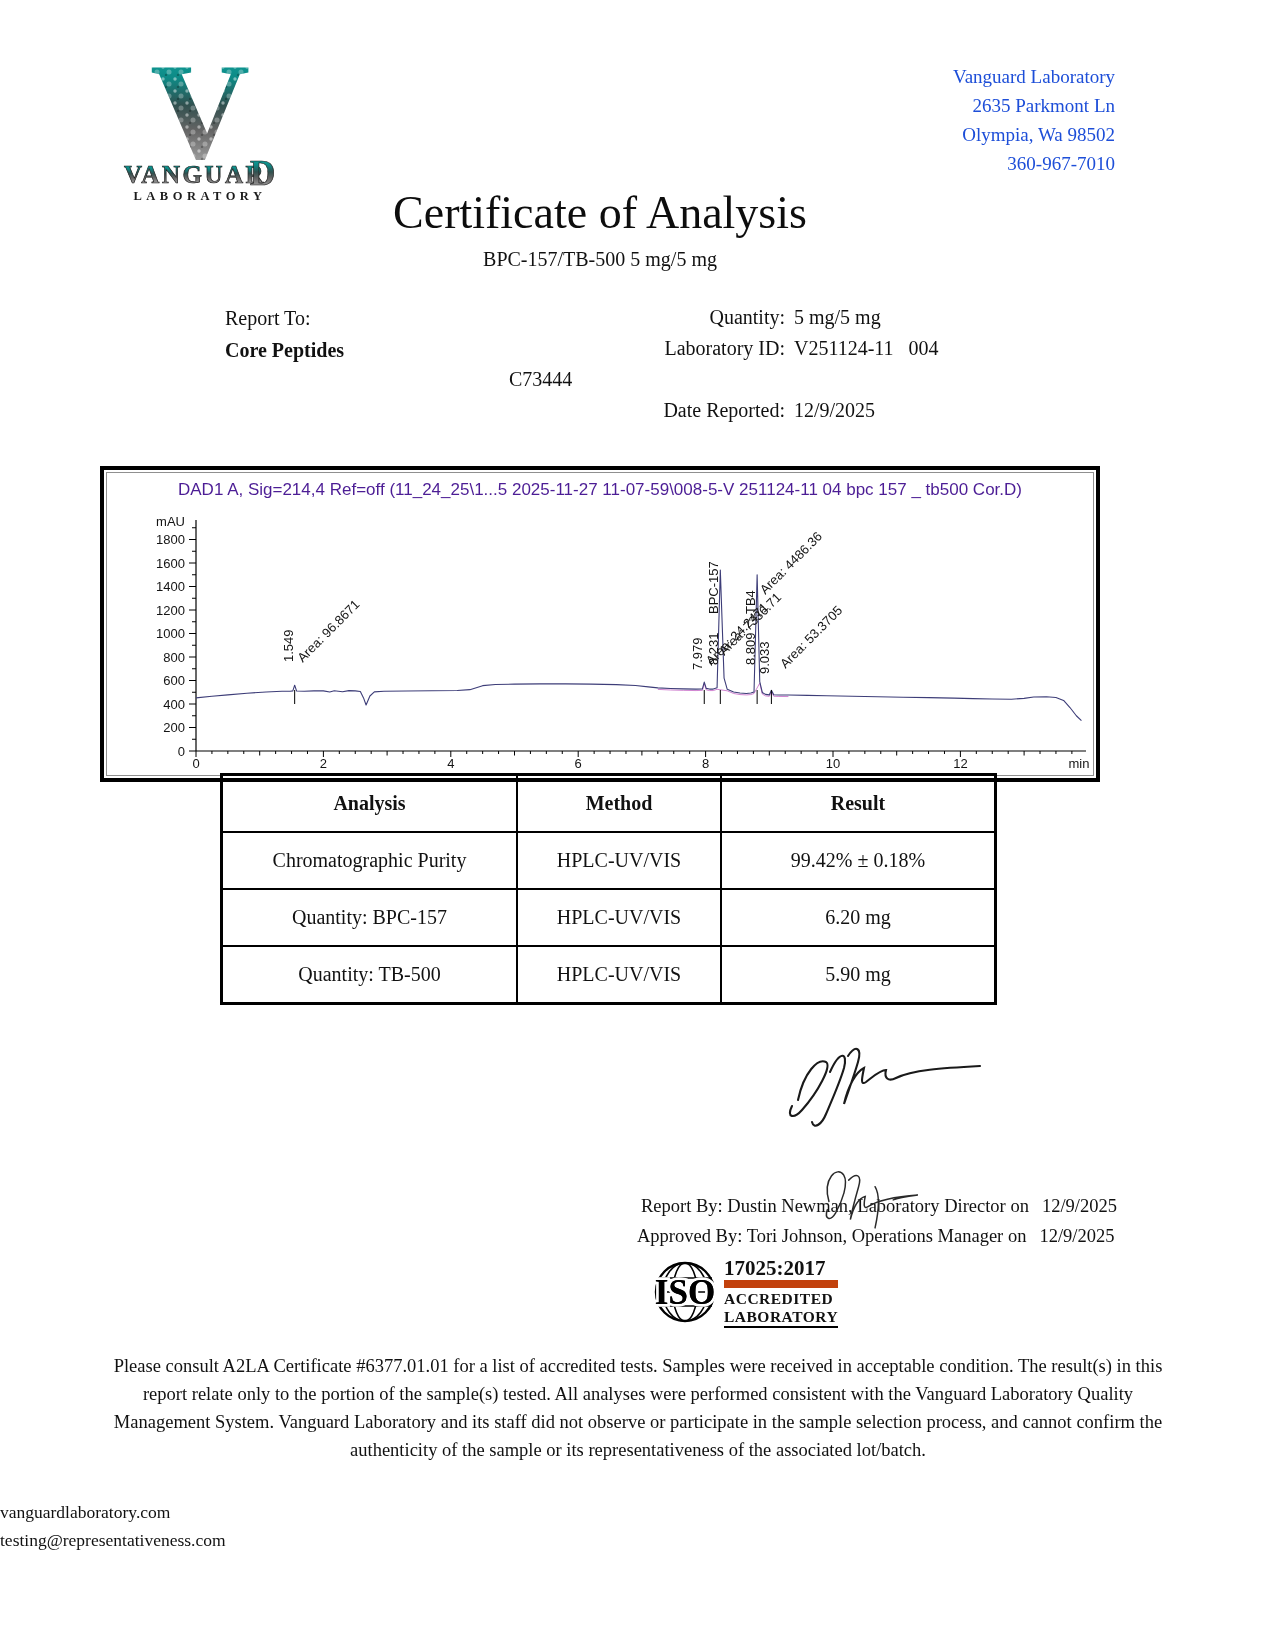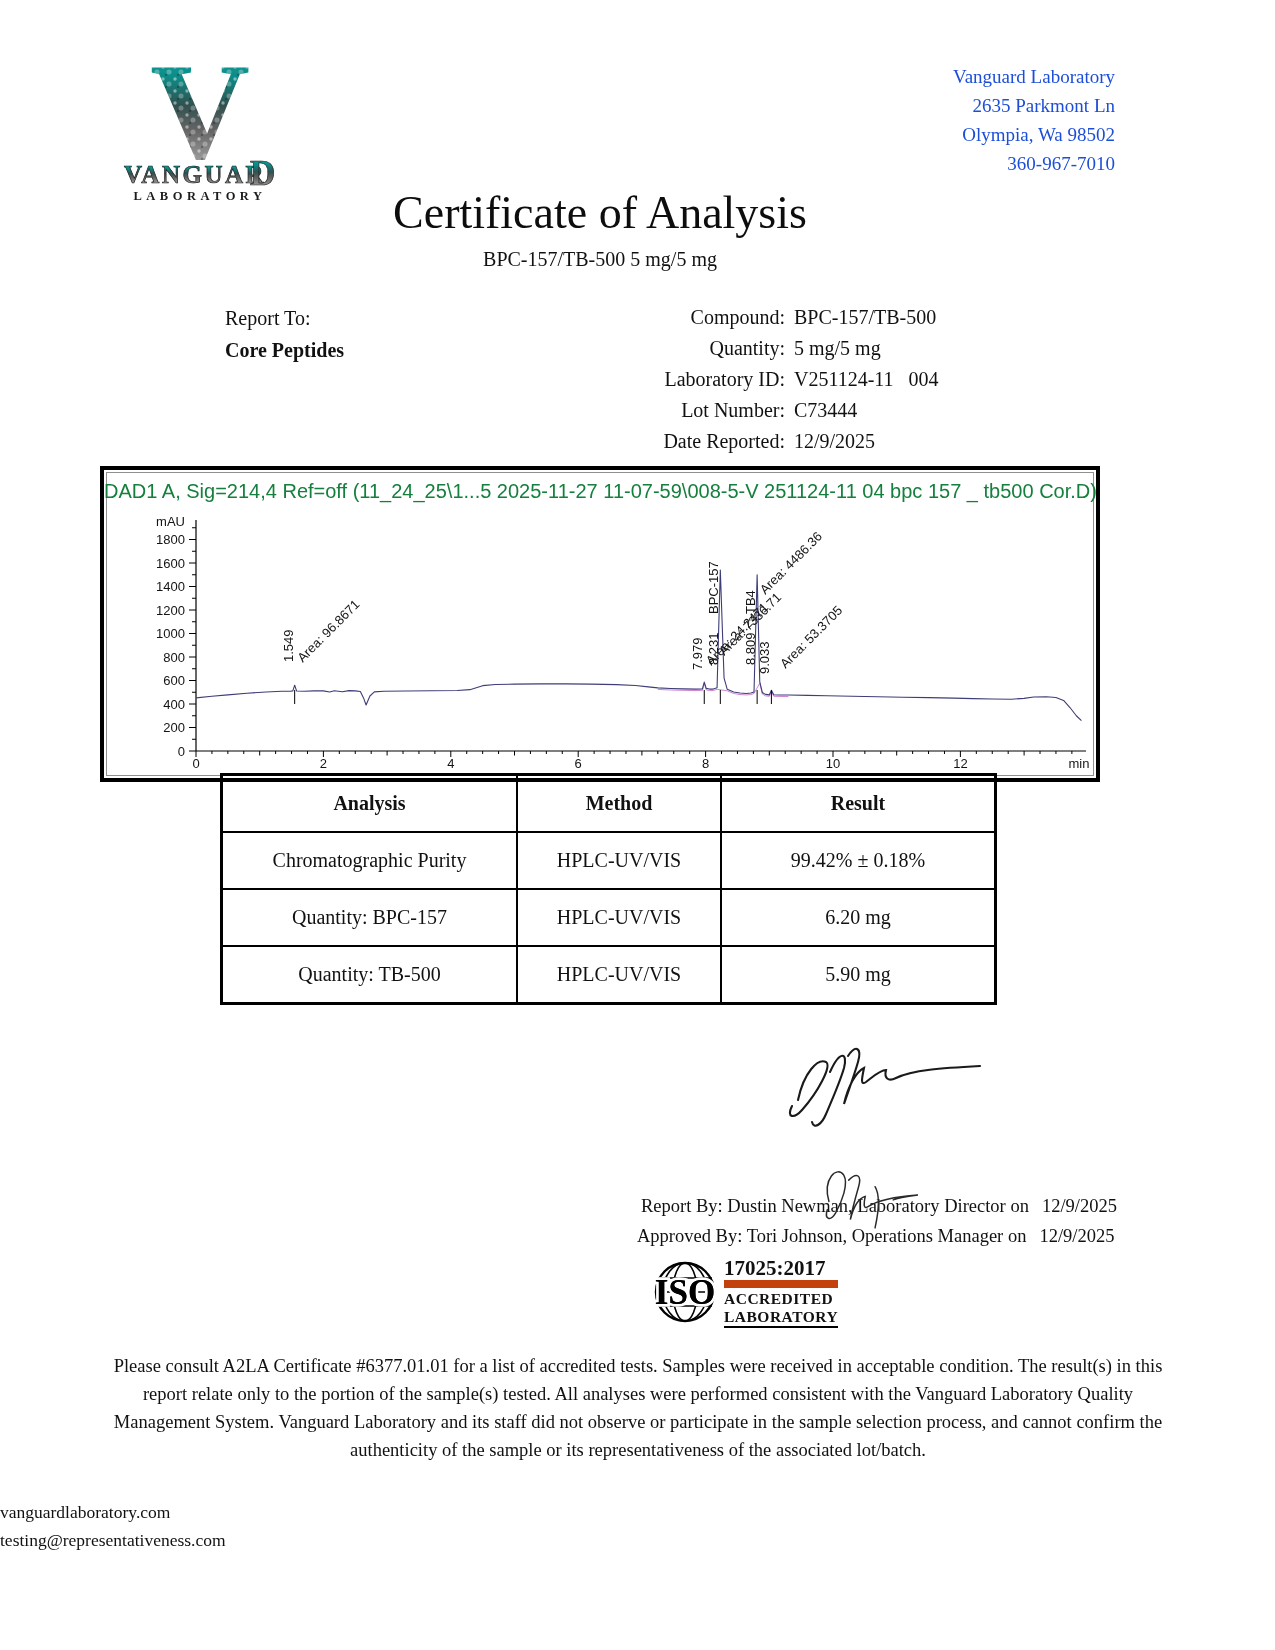--- a/index.html
+++ b/index.html
@@ -16,21 +16,21 @@
   .report-to{position:absolute;left:225px;top:302px;font-size:20px;line-height:32px;}
   .report-to .client{font-weight:bold;}
   .sample-info{position:absolute;left:500px;top:302px;width:600px;font-size:20px;line-height:31px;}
   .sample-info .row{display:flex;}
   .sample-info .lbl{width:285px;text-align:right;}
   .sample-info .val{margin-left:9px;white-space:pre;}
   
   .chart-frame{position:absolute;left:100px;top:466px;width:1000px;height:316px;border:4px solid #000;background:#fff;box-sizing:border-box;}
   .chart-inner-border{position:absolute;inset:2px;border:1px solid #909090;pointer-events:none;}
   .chart-header{position:absolute;top:10px;left:0;width:100%;text-align:center;
-    font-family:"Liberation Sans",sans-serif;font-size:20px;color:#15803d;white-space:nowrap;}
+    font-family:"Liberation Sans",sans-serif;font-size:17px;color:#4c1d95;white-space:nowrap;}
   #chromatogram-svg{position:absolute;left:0;top:36px;}
   
   .results-table{position:absolute;left:220px;top:773px;border-collapse:collapse;font-size:20px;}
   .results-table th,.results-table td{border:2px solid #000;text-align:center;padding:14px 8px;height:27px;}
   .results-table{border:3px solid #000;}
   .results-table th{font-weight:bold;}
   .results-table .col-analysis{width:277px;}
   .results-table .col-method{width:186px;}
   .results-table .col-result{width:256px;}
   
@@ -89,33 +89,28 @@
   <div class="coa-title">Certificate of Analysis</div>
   <div class="coa-subtitle">BPC-157/TB-500 5 mg/5 mg</div>
 
   <div class="report-to">
     <div>Report To:</div>
     <div class="client">Core Peptides</div>
   </div>
 
   <div class="sample-info">
     <div class="row">
-      <span class="lbl">Compound:</span>
-      <span class="val">BPC-157/TB-500</span>
-    </div>
-    <div class="row">
       <span class="lbl">Quantity:</span>
       <span class="val">5 mg/5 mg</span>
     </div>
     <div class="row">
       <span class="lbl">Laboratory ID:</span>
       <span class="val">V251124-11   004</span>
     </div>
     <div class="row">
-      <span class="lbl">Lot Number:</span>
       <span class="val">C73444</span>
     </div>
     <div class="row">
       <span class="lbl">Date Reported:</span>
       <span class="val">12/9/2025</span>
     </div>
   </div>
 
   <div class="chart-frame">
     <div class="chart-inner-border"></div>

